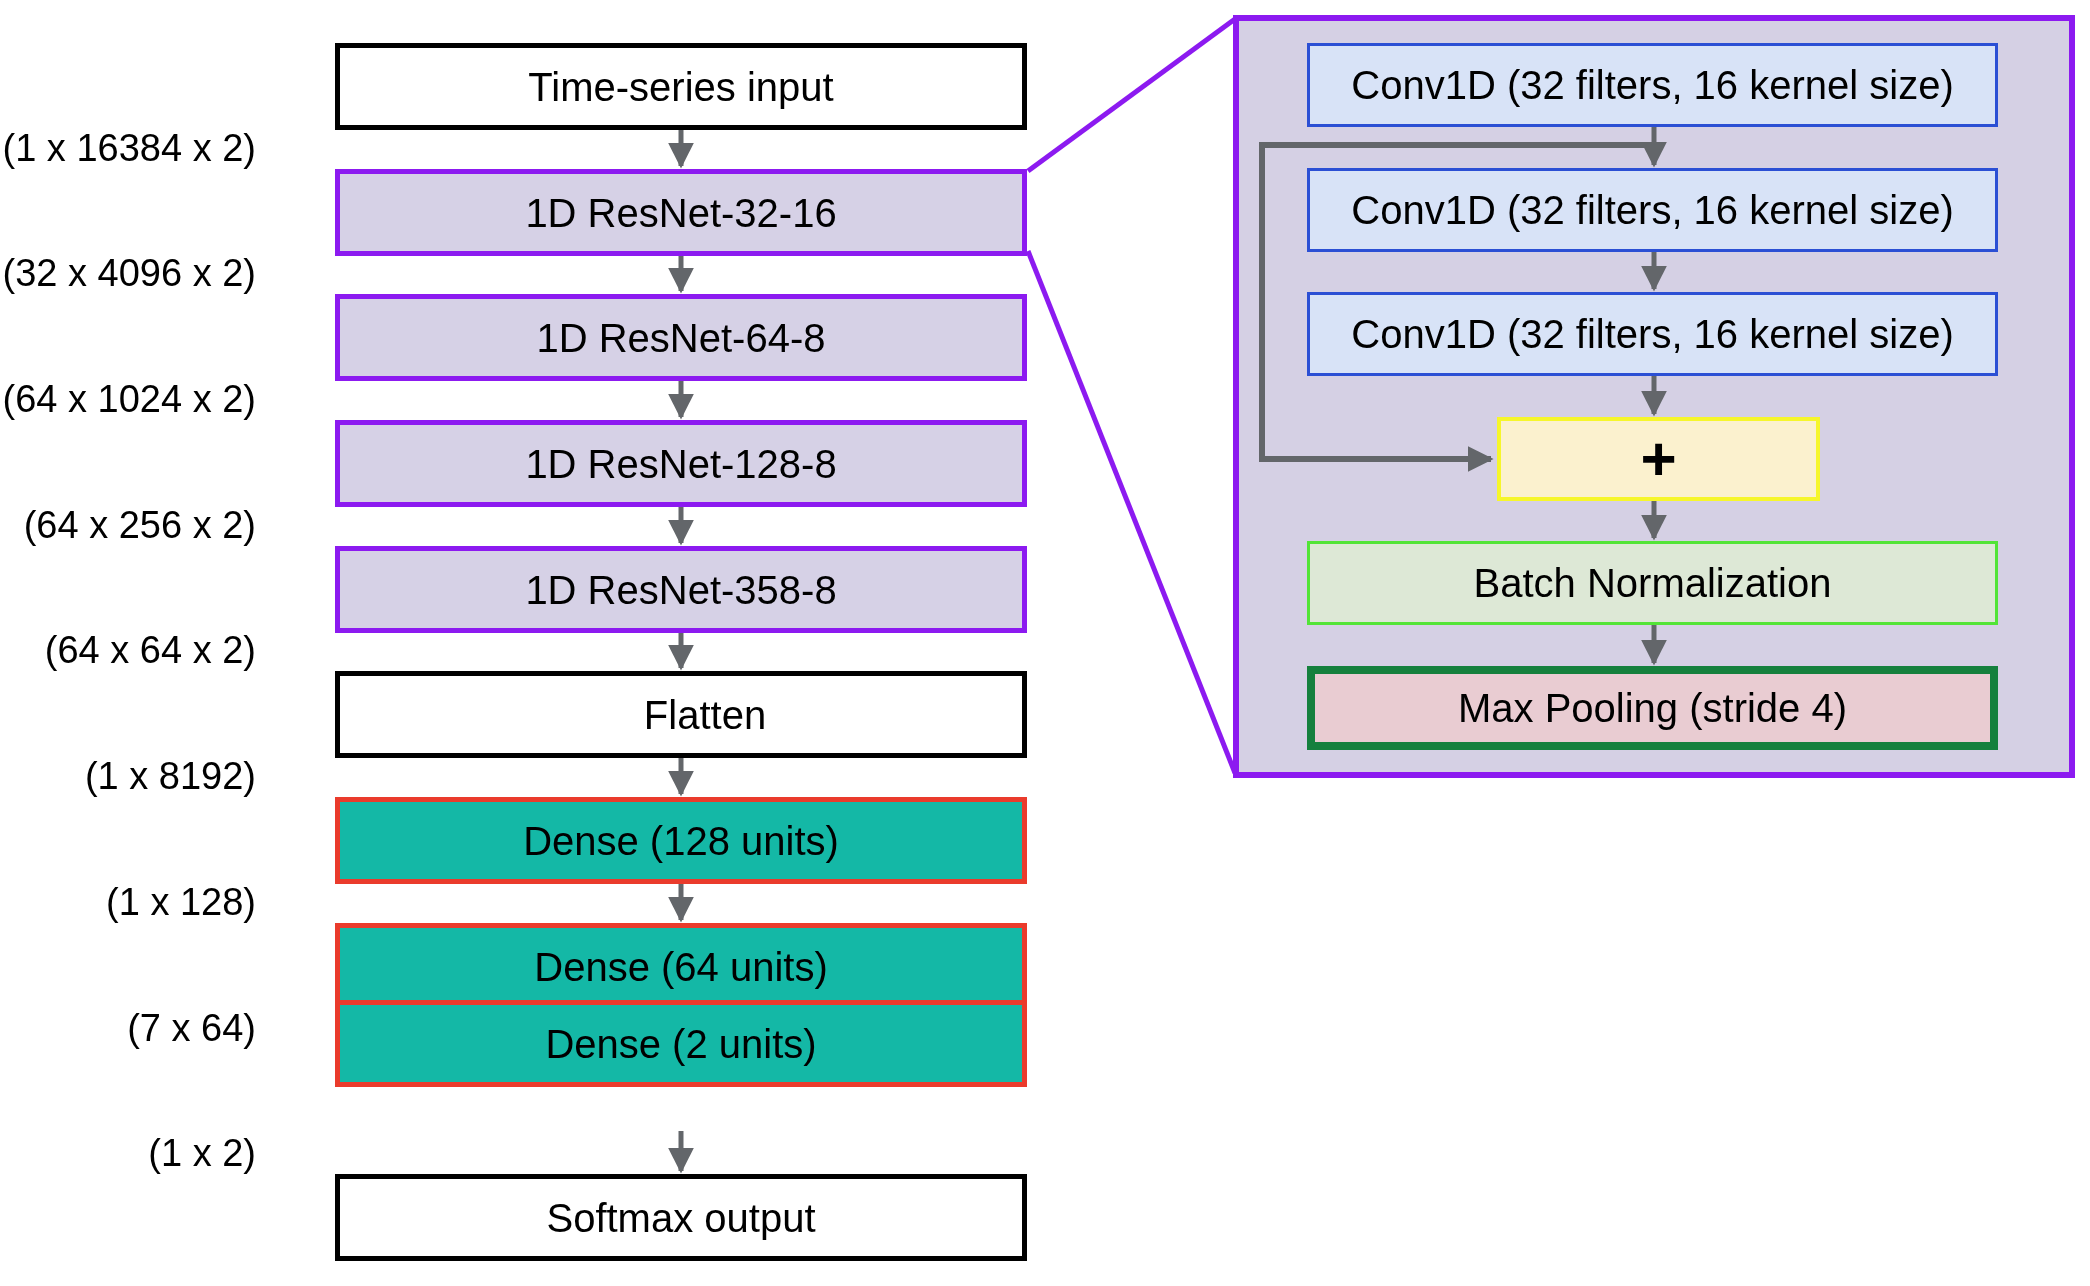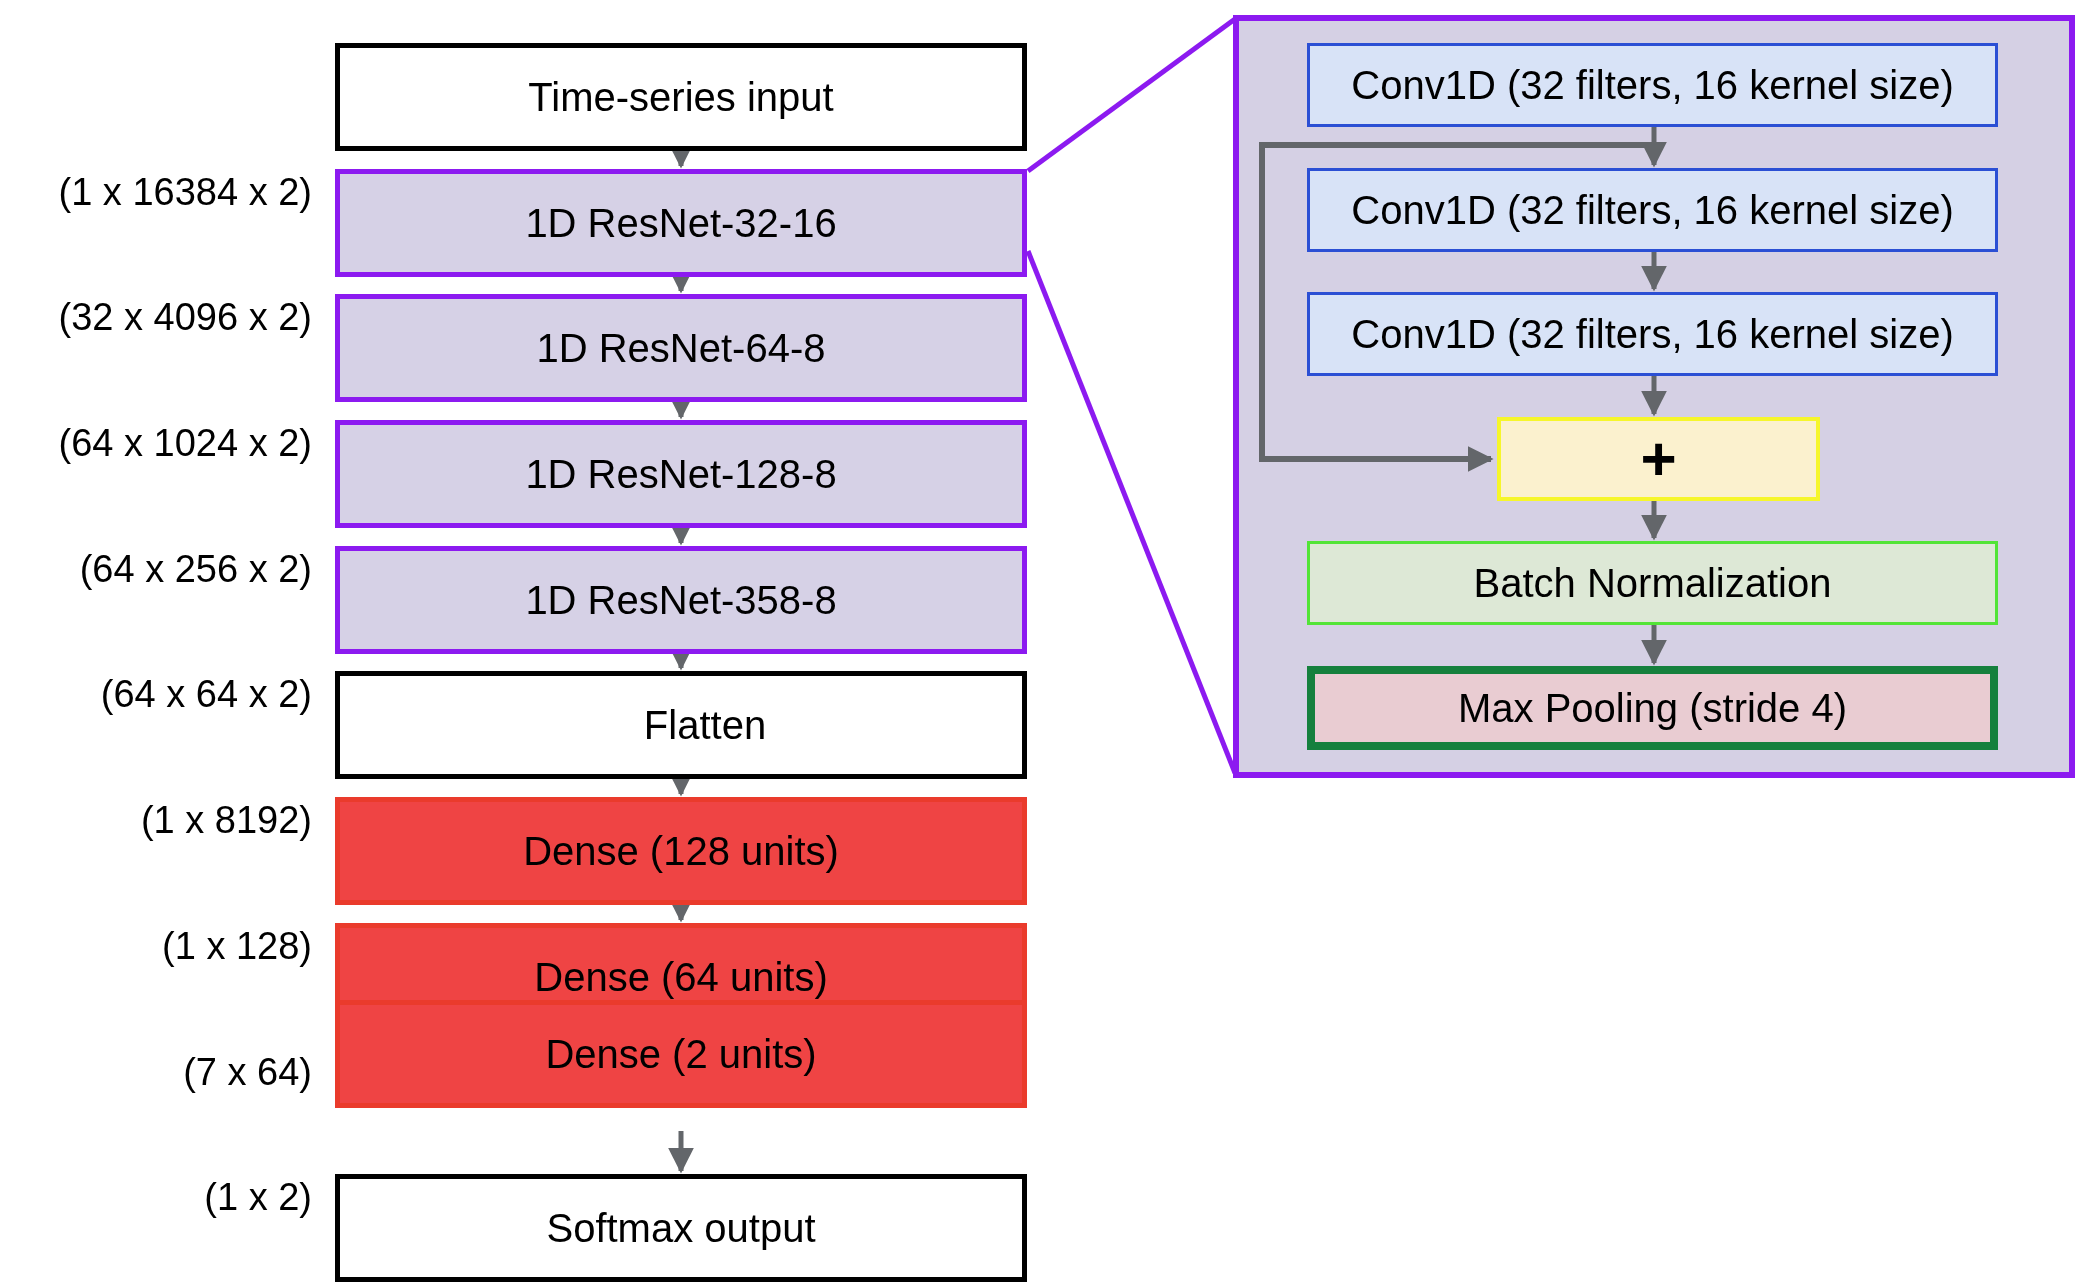--- a/index.html
+++ b/index.html
@@ -5,25 +5,25 @@
   html,body{margin:0;padding:0;background:#ffffff;}
   body{width:2090px;height:1286px;position:relative;overflow:hidden;
        font-family:"Liberation Sans", sans-serif;color:#000;}
   svg.connectors{position:absolute;left:0;top:0;z-index:2;}
 
   
   .nodebox{
     position:absolute;z-index:3;box-sizing:border-box;
     display:flex;align-items:center;justify-content:center;
     font-size:40px;line-height:1;white-space:nowrap;
-    width:692px;height:108px;left:335px;background:#ffffff;
+    width:692px;height:87px;left:335px;background:#ffffff;
   }
   .b-io     {border:5px solid #000000;background:#ffffff;}
   .b-resnet {border:5px solid #8c1af0;background:#d6d1e6;}
-  .b-dense  {border:5px solid #ea3b2c;background:#ef4444;}
+  .b-dense  {border:5px solid #ea3b2c;background:#14b8a6;}
 
   
   .panel{
     position:absolute;z-index:1;box-sizing:border-box;
     left:1233px;top:15px;width:842px;height:763px;
     background:#d5d0e4;border:6px solid #8c1af0;
   }
   .p-box{
     position:absolute;z-index:3;box-sizing:border-box;
     display:flex;align-items:center;justify-content:center;
@@ -31,22 +31,22 @@
     left:1307px;width:691px;height:84px;
   }
   .b-conv {border:3px solid #2b4fd4;background:#d8e3f7;}
   .b-plus {left:1497px;width:323px;border:4px solid #f6f62b;background:#fbf1ce;
            font-size:62px;font-weight:bold;}
   .b-bn   {border:3px solid #52e437;background:#dde8d6;}
   .b-pool {border:8px solid #15803d;background:#e9ccd2;}
 
   
   .dim{
-    position:absolute;z-index:3;right:1778px;height:40px;line-height:40px;
-    font-size:38px;white-space:nowrap;text-align:left;margin-top:44px;
+    position:absolute;z-index:3;right:1834px;height:40px;line-height:40px;
+    font-size:38px;white-space:nowrap;text-align:left;
   }
 </style>
 </head>
 <body>
 
 <svg class="connectors" width="2090" height="1286" viewBox="0 0 2090 1286">
   <defs>
     <marker id="ah" viewBox="0 0 10 10" refX="9" refY="5" markerWidth="26" markerHeight="26" markerUnits="userSpaceOnUse" orient="auto">
       <path d="M0,0 L10,5 L0,10 Z" fill="#63666a"></path>
     </marker>

